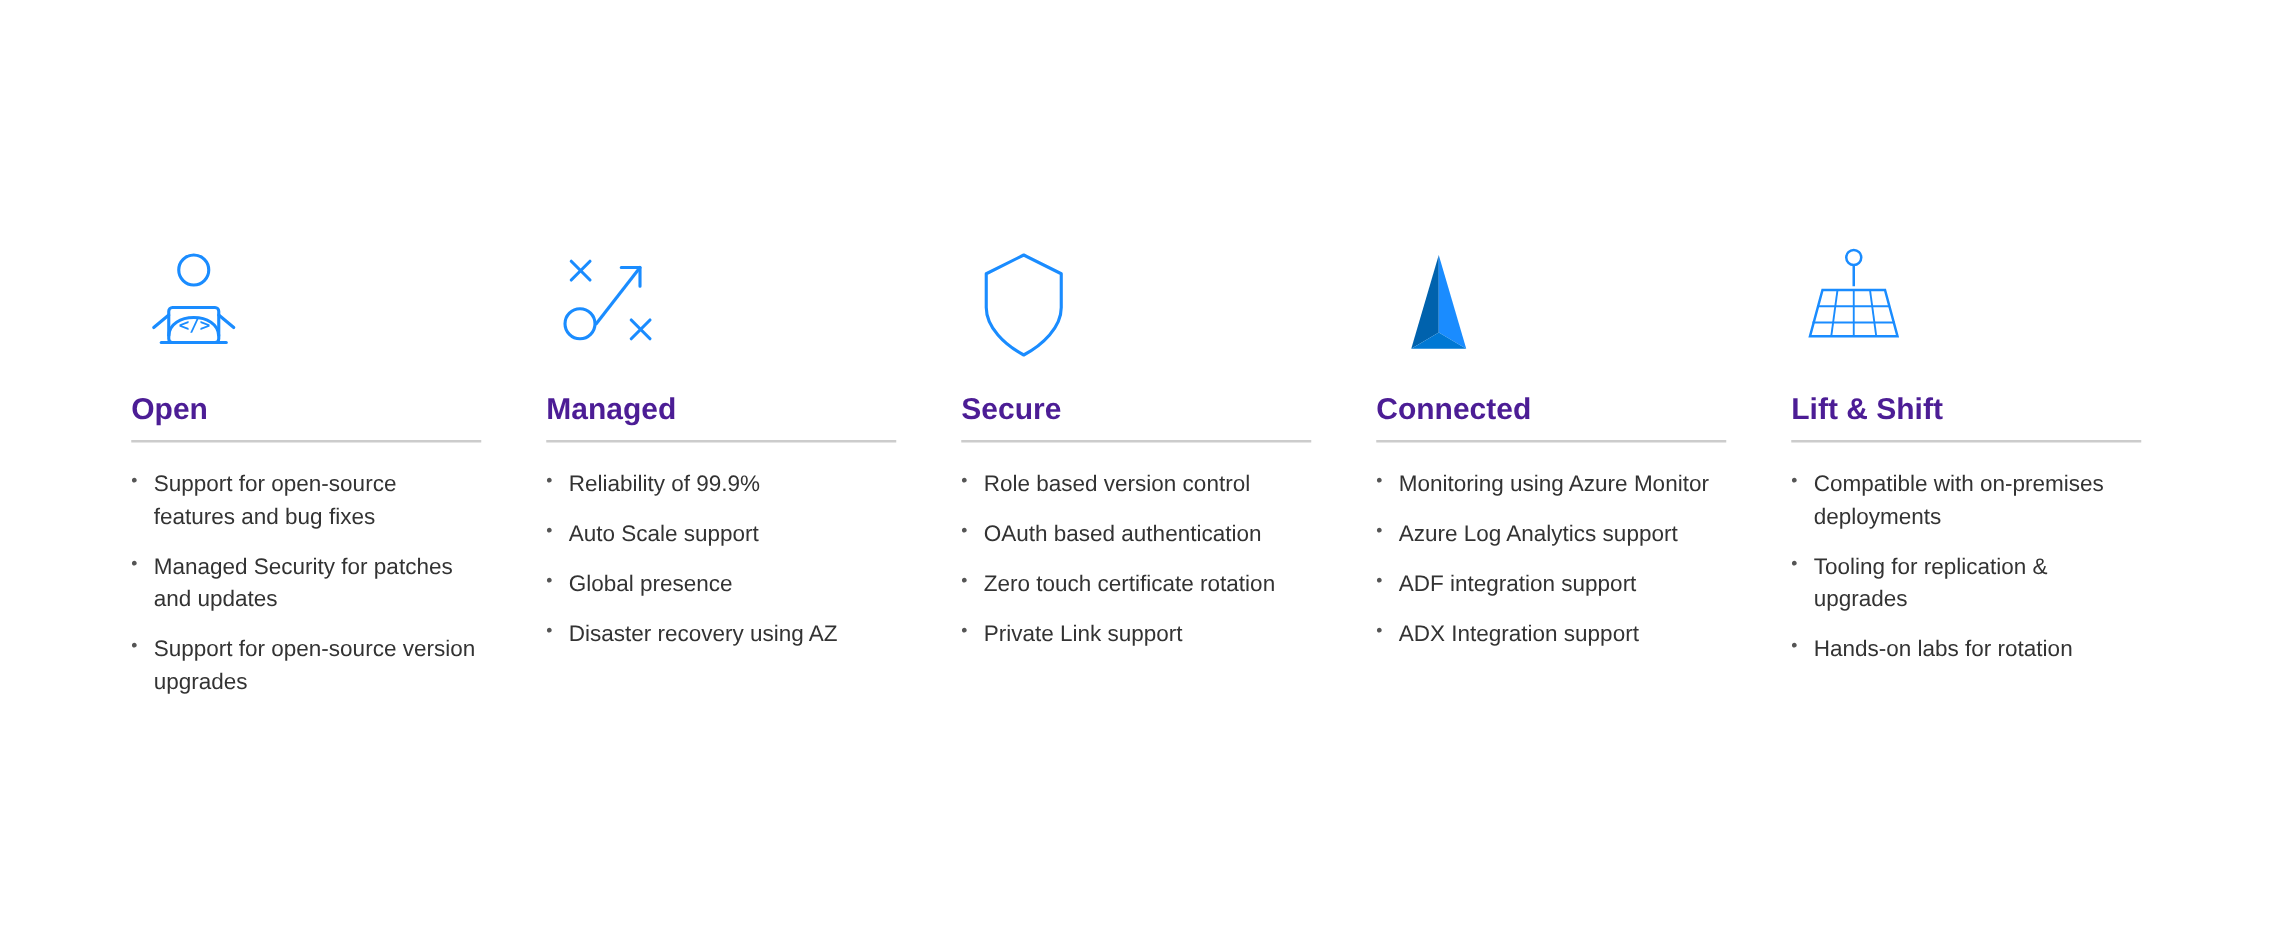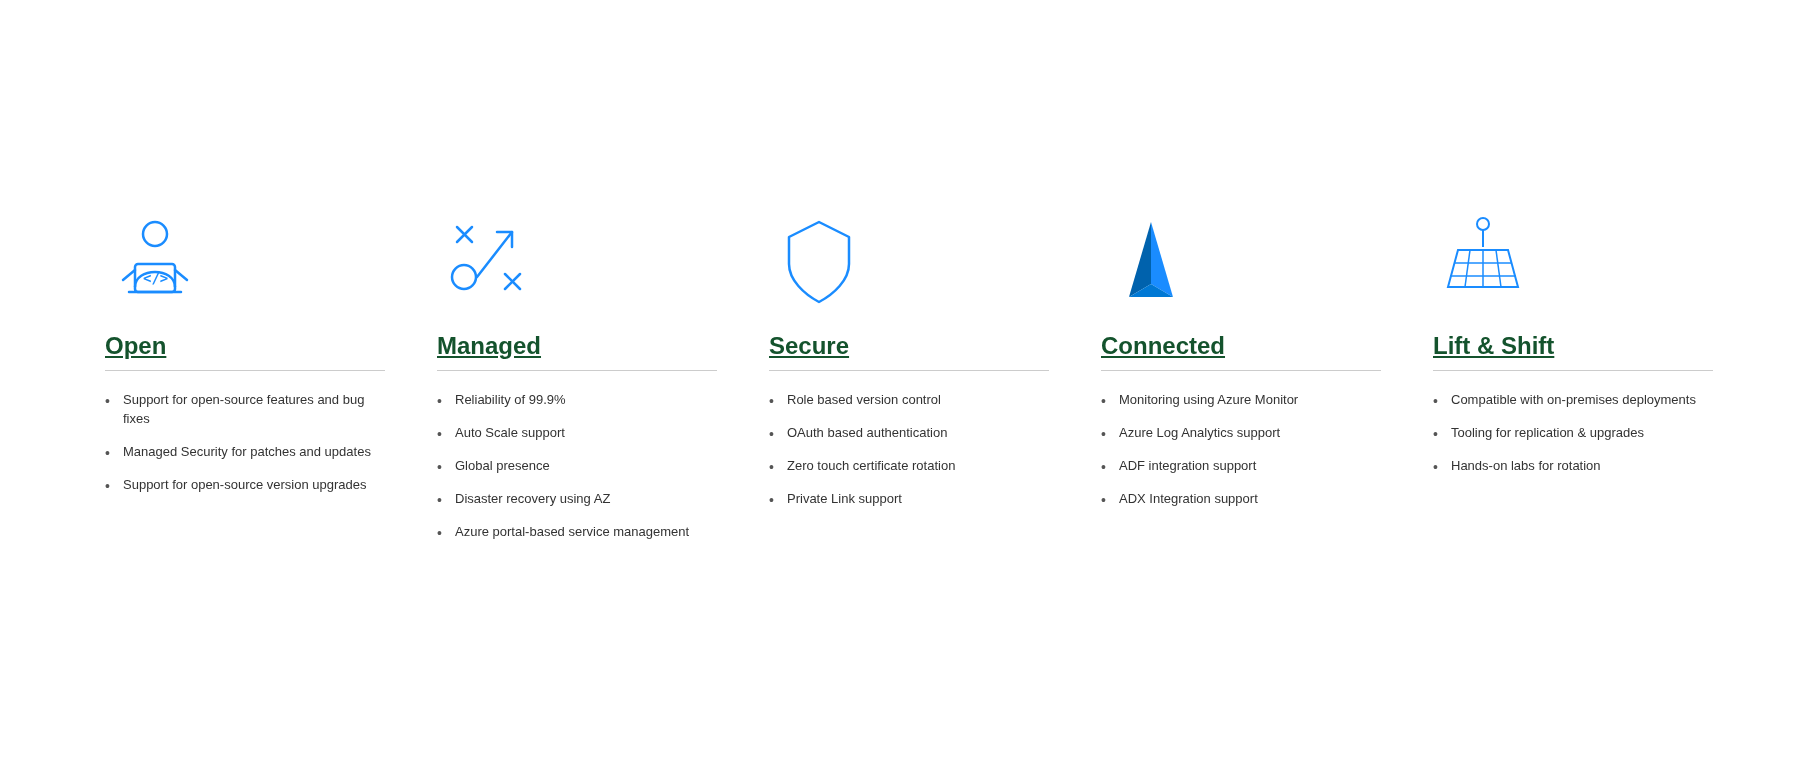--- a/index.html
+++ b/index.html
@@ -31,40 +31,39 @@
       width: 100%;
       display: flex;
       justify-content: flex-start;
       margin-bottom: 10px;
       min-height: 120px;
       align-items: center;
     }
     .col-title {
       font-size: 24px;
       font-weight: 600;
-      color: #14532d;
+      color: #4c1d95;
       margin-bottom: 10px;
-      text-decoration: underline;
     }
     .divider {
       width: 100%;
       height: 1.5px;
       background: #cccccc;
       margin-bottom: 20px;
     }
     .bullet-list {
       list-style: none;
       padding: 0;
       margin: 0;
     }
     .bullet-list li {
       position: relative;
       padding-left: 18px;
       margin-bottom: 14px;
-      font-size: 13px;
+      font-size: 18px;
       color: #333333;
       line-height: 1.45;
     }
     .bullet-list li::before {
       content: '•';
       position: absolute;
       left: 0;
       top: 0;
       color: #555555;
       font-size: 14px;
@@ -125,21 +124,20 @@
         <line x1="83" y1="62" x2="68" y2="77" stroke="#1a8cff" stroke-width="2.5" stroke-linecap="round"></line>
       </svg>
     </div>
     <div class="col-title">Managed</div>
     <div class="divider"></div>
     <ul class="bullet-list">
       <li>Reliability of 99.9%</li>
       <li>Auto Scale support</li>
       <li>Global presence</li>
       <li>Disaster recovery using AZ</li>
-      <li>Azure portal-based service management</li>
     </ul>
   </div>
 
   <div class="column">
     <div class="icon-area">
 
       <svg class="col-icon" viewBox="0 0 100 100" fill="none" xmlns="http://www.w3.org/2000/svg">
         <path d="M50 10 L80 25 L80 52 C80 68 65 82 50 90 C35 82 20 68 20 52 L20 25 Z" stroke="#1a8cff" stroke-width="2.5" fill="none" stroke-linejoin="round"></path>
       </svg>
     </div>

